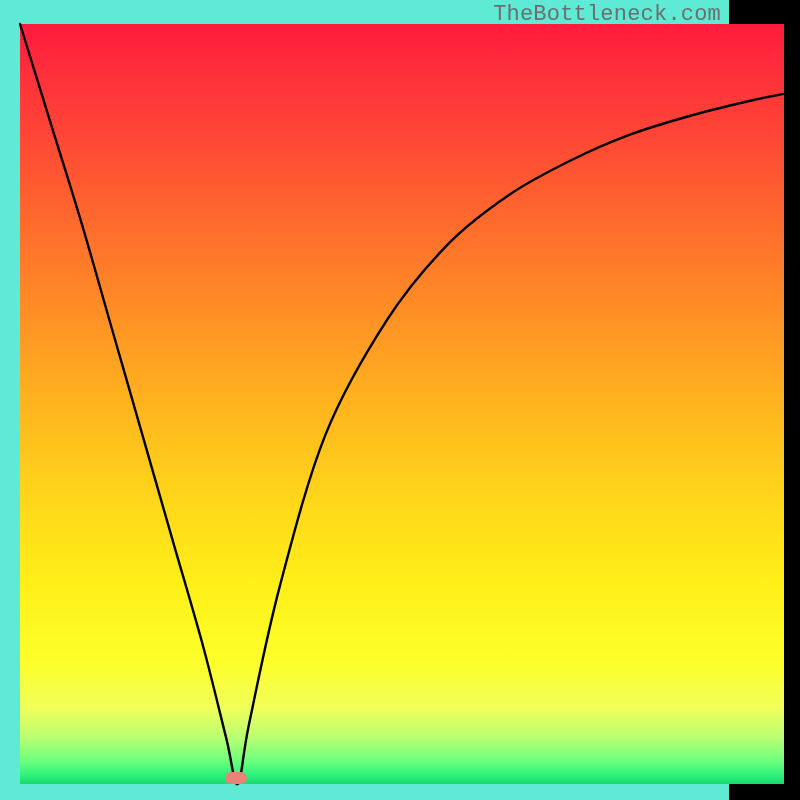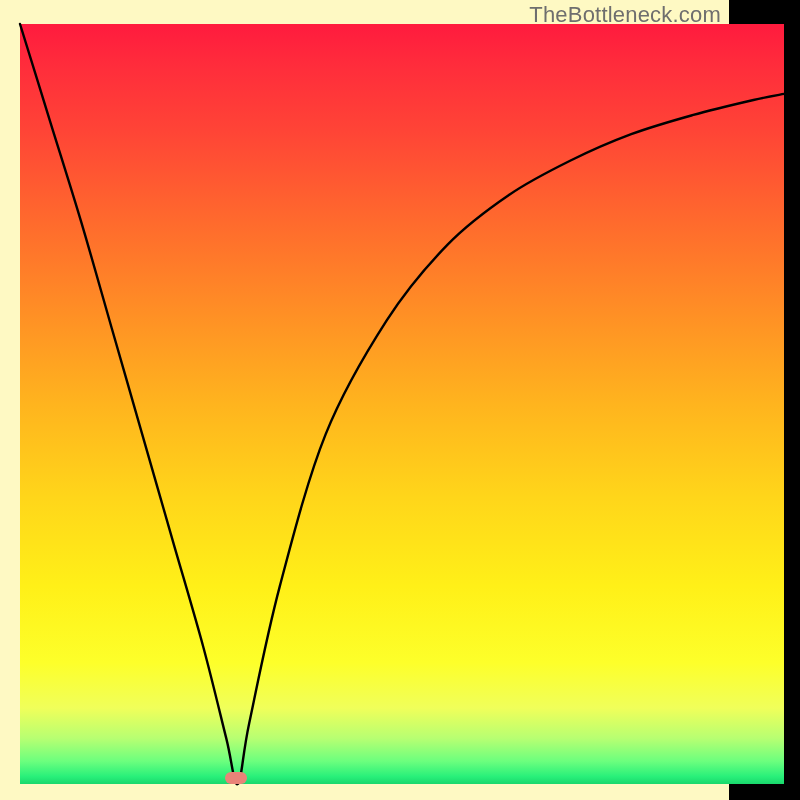--- a/index.html
+++ b/index.html
@@ -8,21 +8,22 @@
     width: 800px;
     height: 800px;
     background: #000;
     overflow: hidden;
     font-family: Arial, Helvetica, sans-serif;
   }
   .frame {
     position: relative;
     width: 729px;
     height: 800px;
-    background: #fef9c3;
+    background: #5eead4;
+    font-family: Liberation Mono, monospace;
   }
   .watermark {
     position: absolute;
     top: 2px;
     right: 8px;
     color: #6e6e6e;
     font-size: 22px;
     letter-spacing: 0.2px;
     font-weight: 400;
   }

